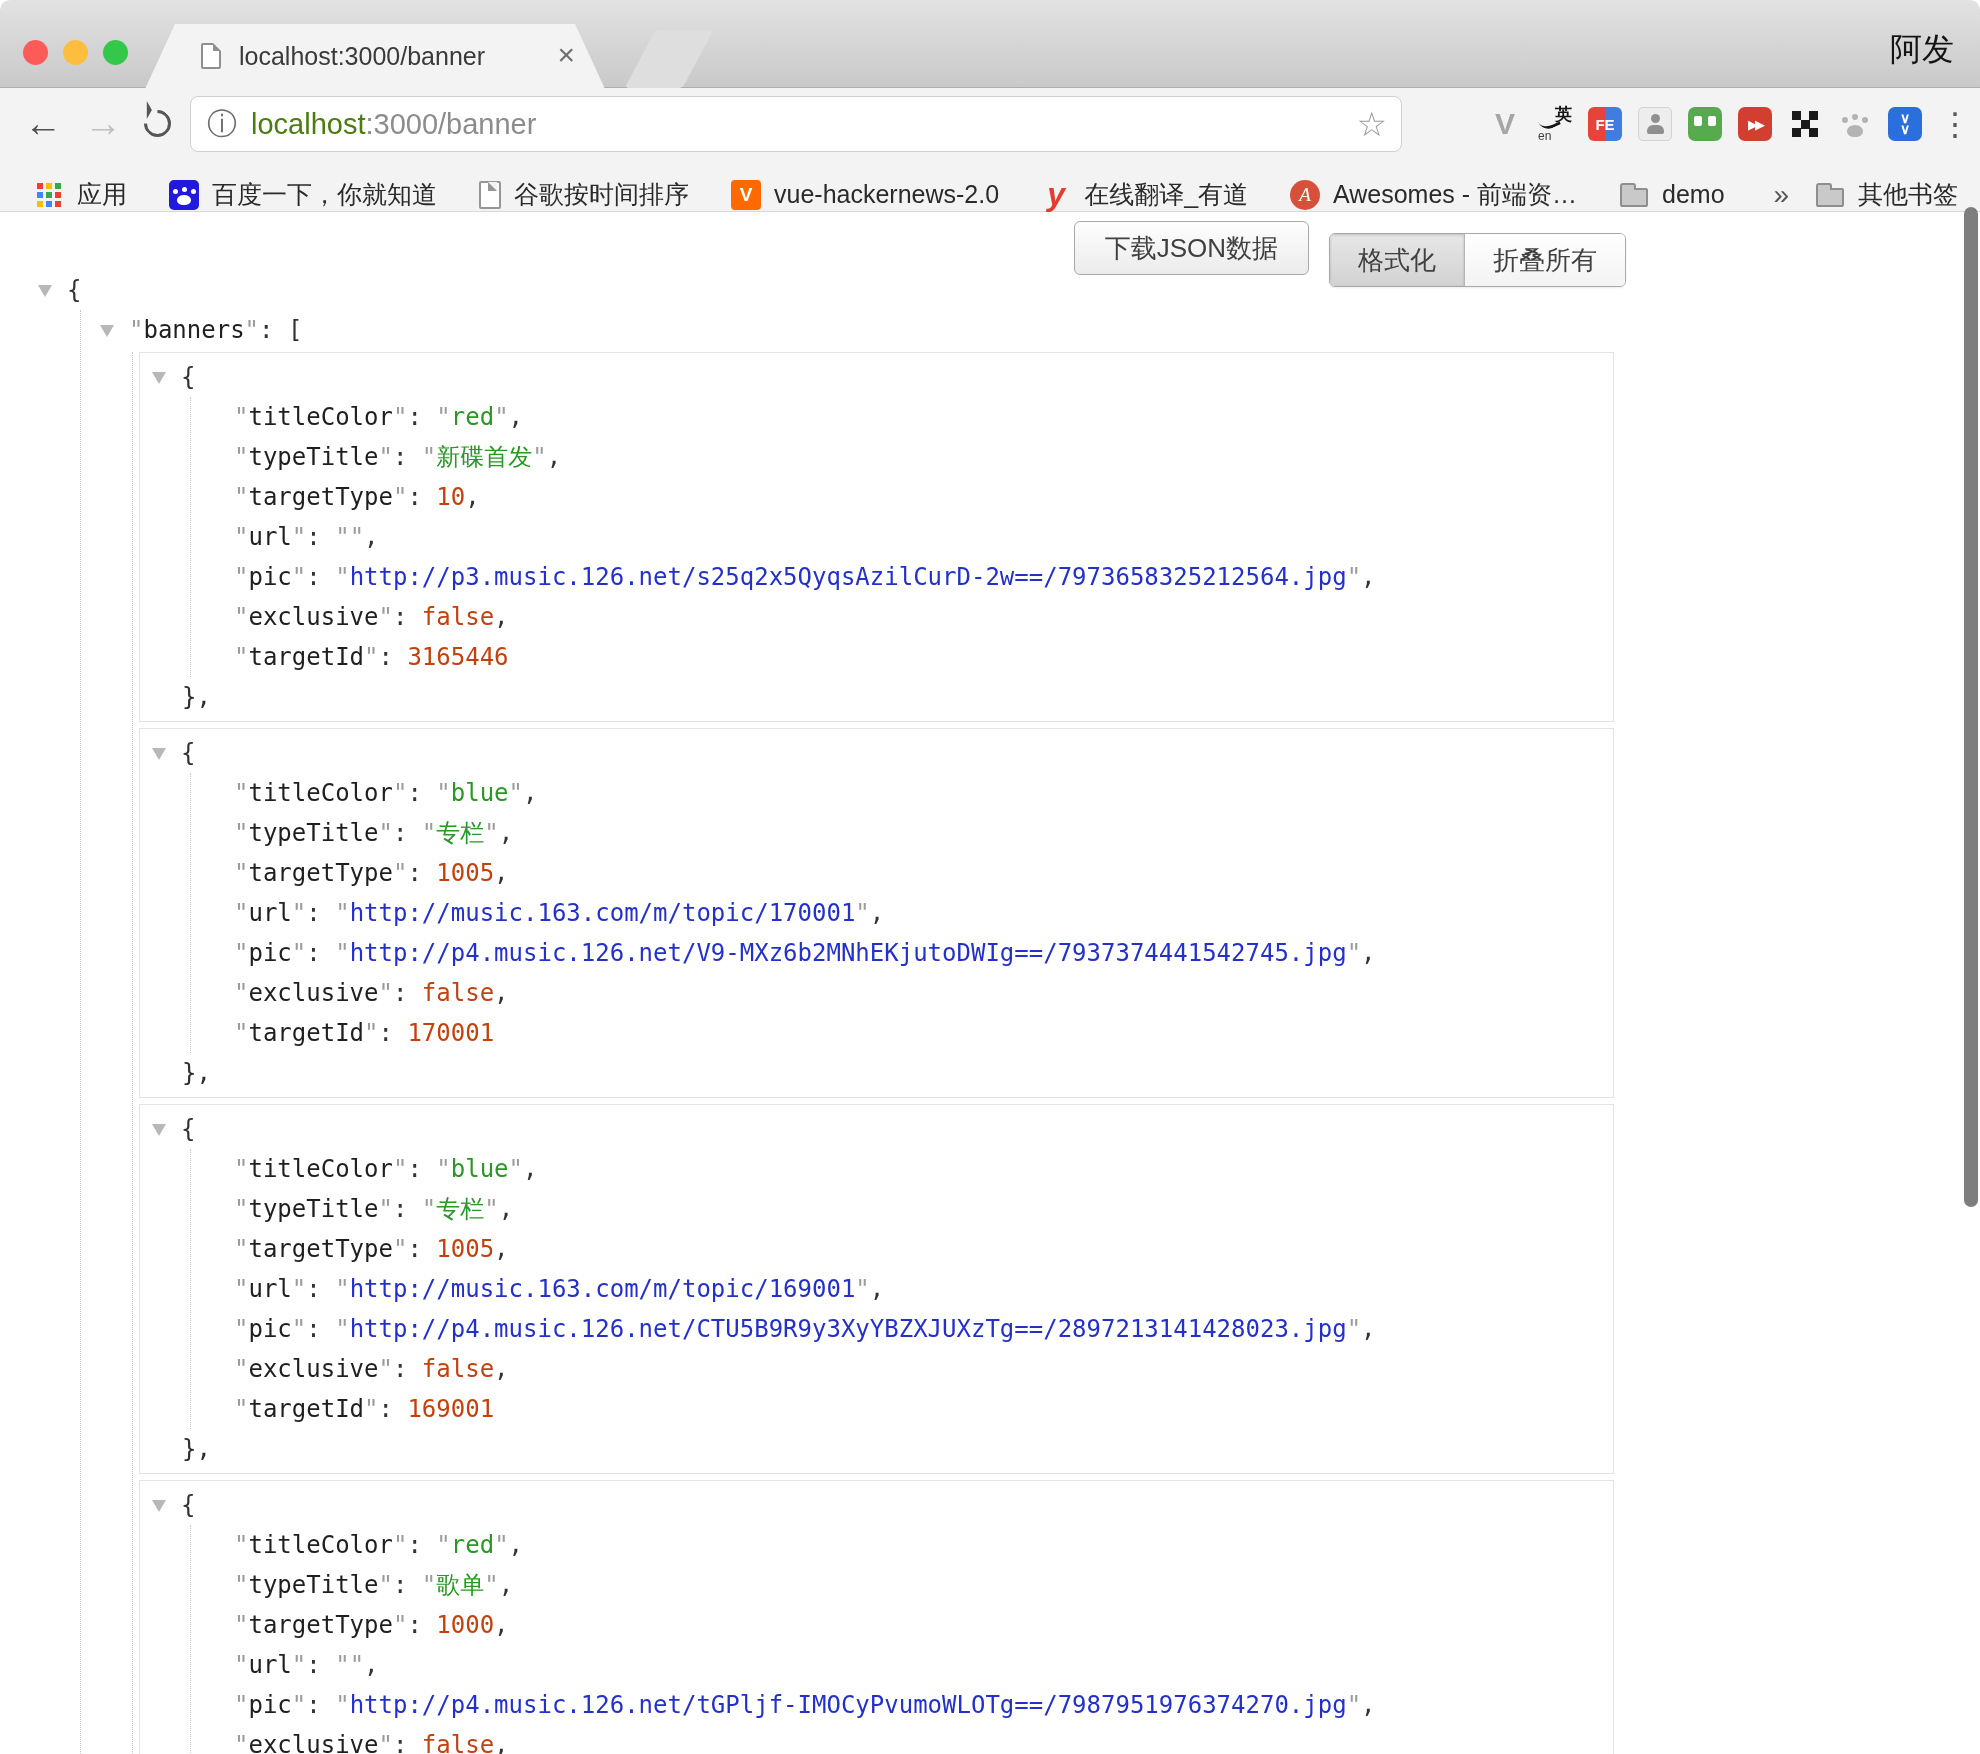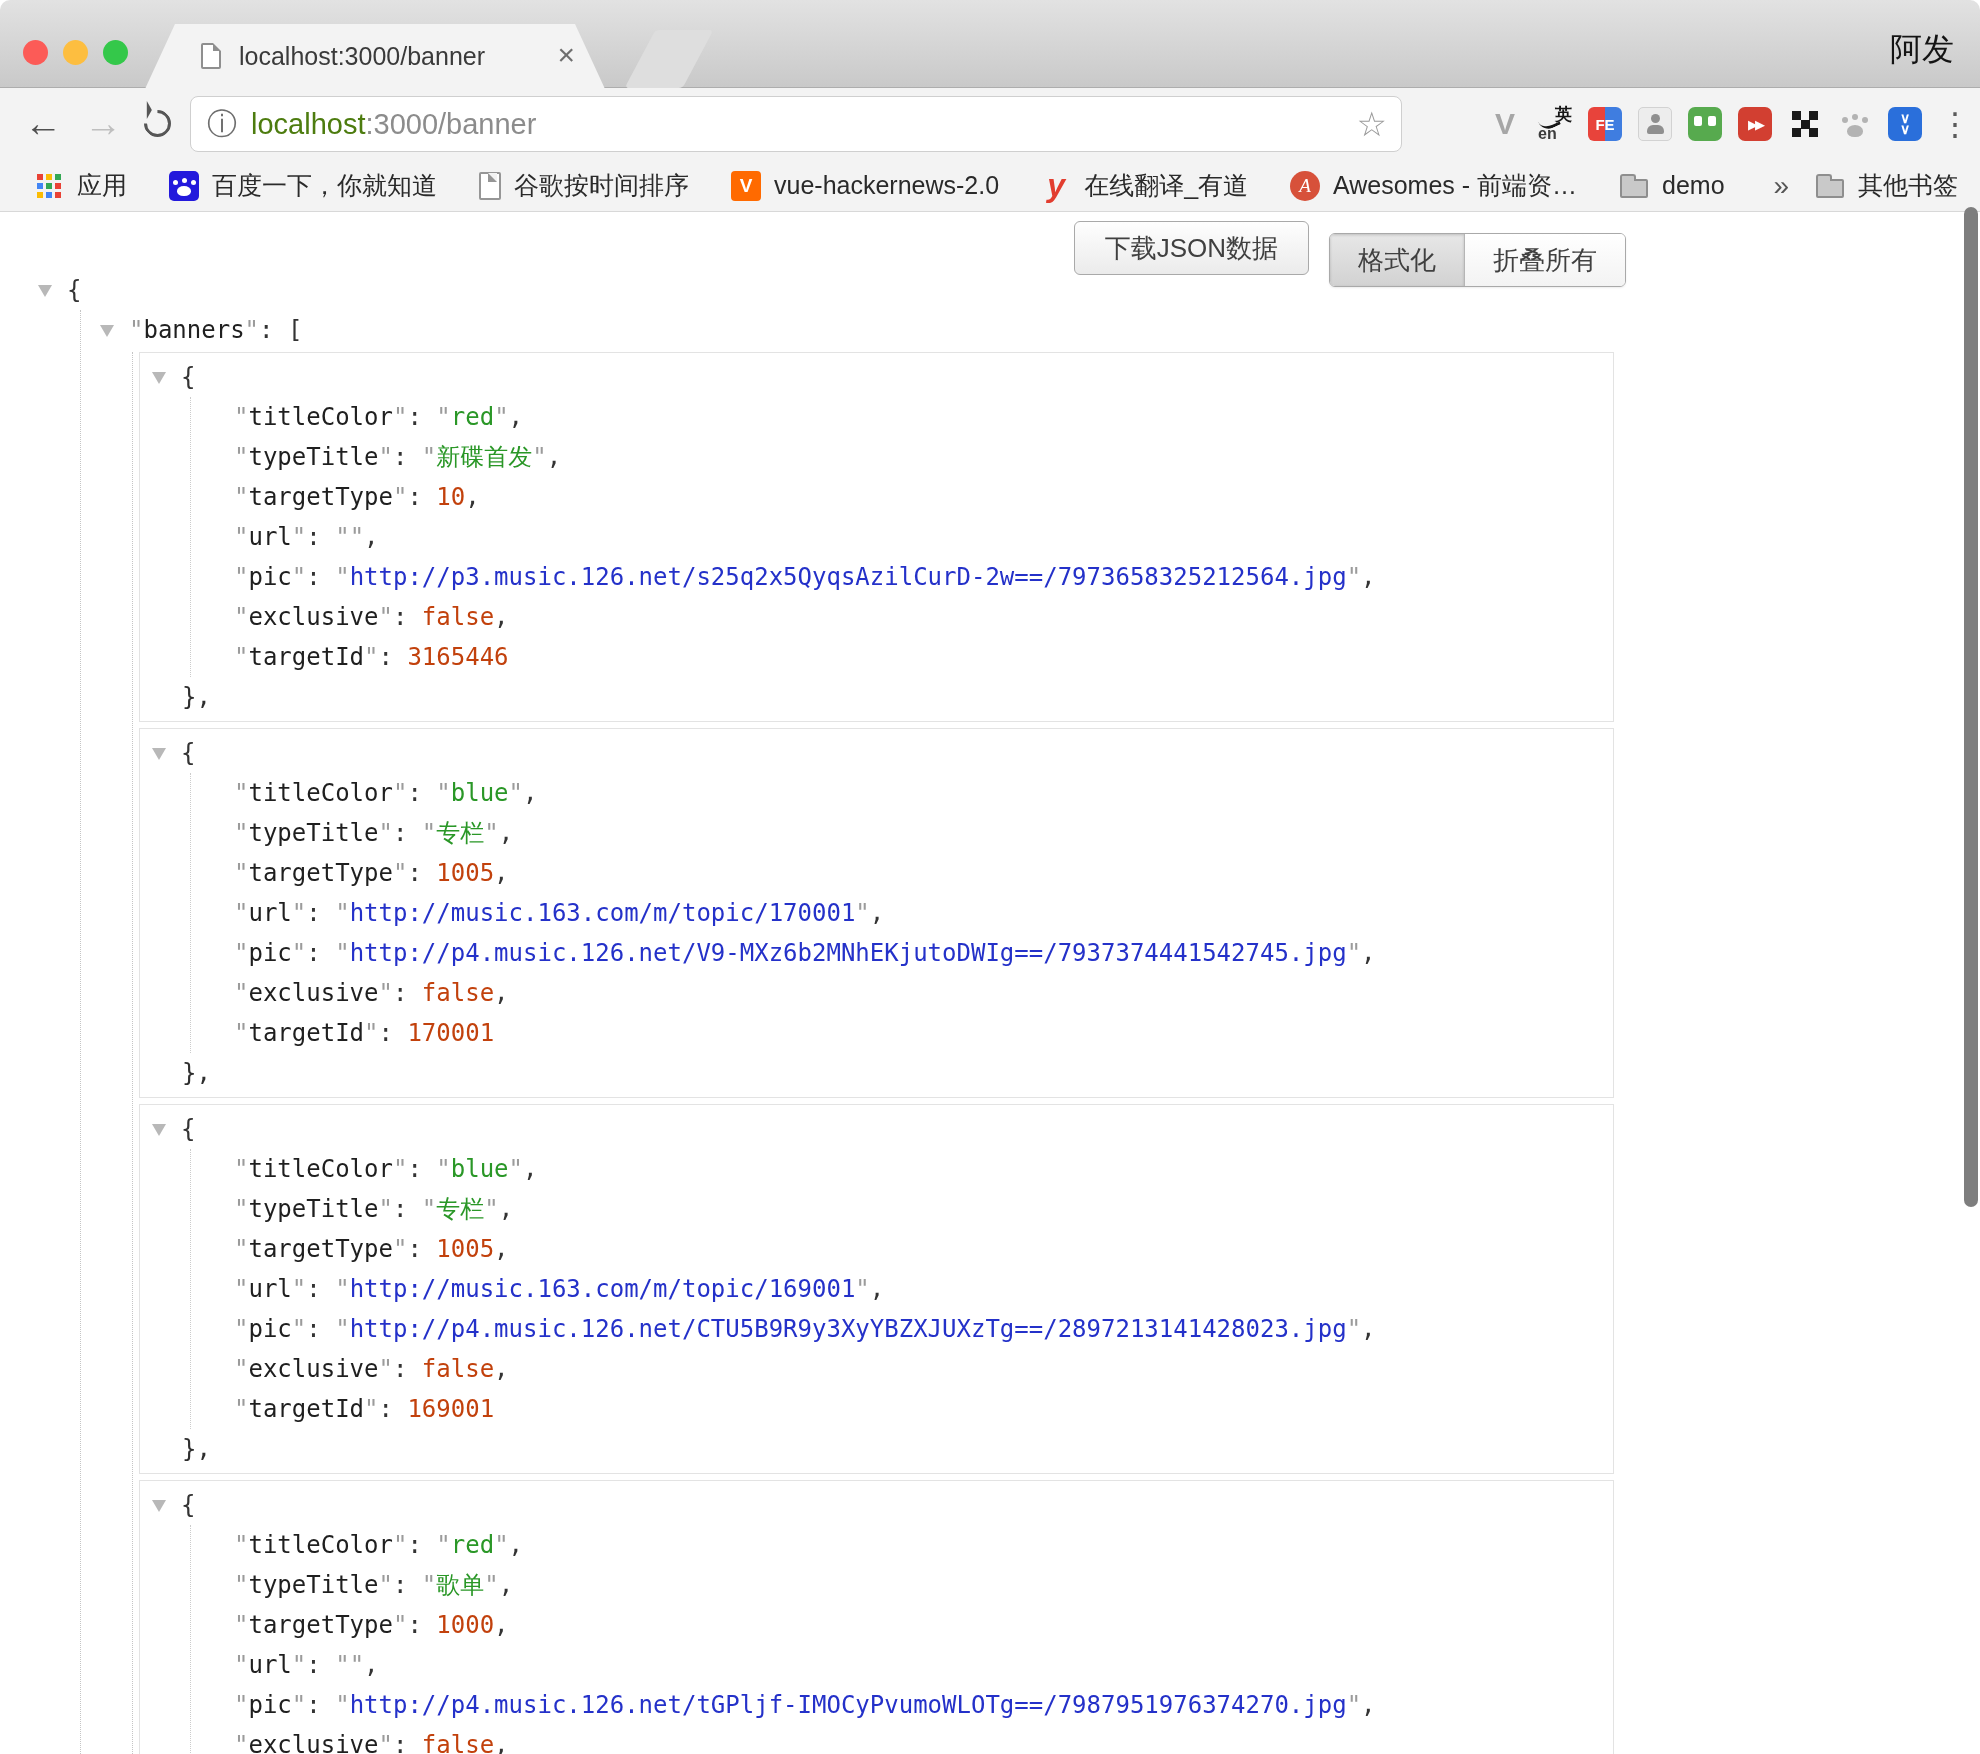--- a/index.html
+++ b/index.html
@@ -41,21 +41,21 @@
   .url-text { margin-left:14px; font-size:29px; white-space:nowrap; }
   .url-host { color:#4d7c0f; }
   .url-rest { color:#8c8c8c; }
   .star { margin-left:auto; margin-right:14px; font-size:34px; color:#9a9a9a; cursor:pointer; }
 
   .ext-row { position:absolute; right:8px; top:0; height:72px; display:flex; align-items:center; gap:16px; }
   .ic { width:34px; height:34px; display:flex; align-items:center; justify-content:center;
     position:relative; cursor:pointer; flex:none; }
   .ic-vue { color:#a6a6a6; font-weight:bold; font-size:30px; }
   .ic-translate .zh { position:absolute; top:-4px; right:0; font-size:17px; font-weight:700; color:#161616; }
-  .ic-translate .en { position:absolute; bottom:-2px; left:0; font-size:16px; color:#3c3c3c;font-weight:bold; }
+  .ic-translate .en { position:absolute; bottom:-2px; left:0; font-size:12px; color:#3c3c3c; }
   .ic-translate .arc { position:absolute; left:1px; top:8px; width:20px; height:14px;
     border-bottom:3px solid #161616; border-radius:0 0 0 12px; transform:rotate(-25deg); }
   .ic-fe { border-radius:6px; background:linear-gradient(90deg,#e8433b 50%,#3f7de0 50%);
     color:#fff; font-weight:700; font-size:15px; }
   .ic-person { background:#ededed; border:1px solid #d2d2d2; border-radius:5px; }
   .ic-person::before { content:""; position:absolute; top:6px; left:12px; width:9px; height:9px;
     border-radius:50%; background:#8f8f8f; }
   .ic-person::after { content:""; position:absolute; bottom:6px; left:8px; width:17px; height:9px;
     border-radius:6px 6px 2px 2px; background:#8f8f8f; }
   .ic-tamper { background:#57aa4e; border-radius:7px; }
@@ -68,21 +68,21 @@
   .paw-main { position:absolute; bottom:4px; left:9px; width:16px; height:12px;
     background:#b3b3b3; border-radius:50% 50% 46% 46%; }
   .paw-main::before { content:""; position:absolute; top:-8px; left:-5px; width:6px; height:6px;
     border-radius:50%; background:#b3b3b3; box-shadow:10px -3px 0 #b3b3b3, 20px 0 0 #b3b3b3; }
   .ic-blue { background:#2a6fdb; border-radius:7px; color:#fff; font-weight:700; }
   .ic-blue .chs { font-size:14px; line-height:11px; text-align:center; }
   .ic-menu { color:#5a5a5a; font-size:32px; }
 
   
   .bookmarks { position:absolute; left:0; top:160px; width:1980px; height:52px; background:#f3f3f3;
-    border-bottom:1px solid #d8d8d8; display:flex; align-items:center; padding-left:34px; }
+    border-bottom:1px solid #d8d8d8; display:flex; align-items:flex-end; padding-left:34px; }
   #bookmarks-list { display:flex; align-items:center; gap:42px; }
   .bm { display:flex; align-items:center; gap:13px; font-size:25px; color:#2a2a2a; cursor:pointer; white-space:nowrap; }
   .bi { width:30px; height:30px; flex:none; display:flex; align-items:center; justify-content:center; position:relative; }
   .apps-grid-icon .dots { width:6px; height:6px; background:#e94235;
     box-shadow:9px 0 0 #fbbc04, 18px 0 0 #34a853, 0 9px 0 #4285f4, 9px 9px 0 #34a853,
     18px 9px 0 #e94235, 0 18px 0 #fbbc04, 9px 18px 0 #4285f4, 18px 18px 0 #e94235;
     position:absolute; left:3px; top:3px; }
   .baidu-icon { background:#2319dc; border-radius:5px; }
   .baidu-icon .paw-w { position:absolute; bottom:5px; left:8px; width:14px; height:10px;
     background:#fff; border-radius:50% 50% 46% 46%; }

